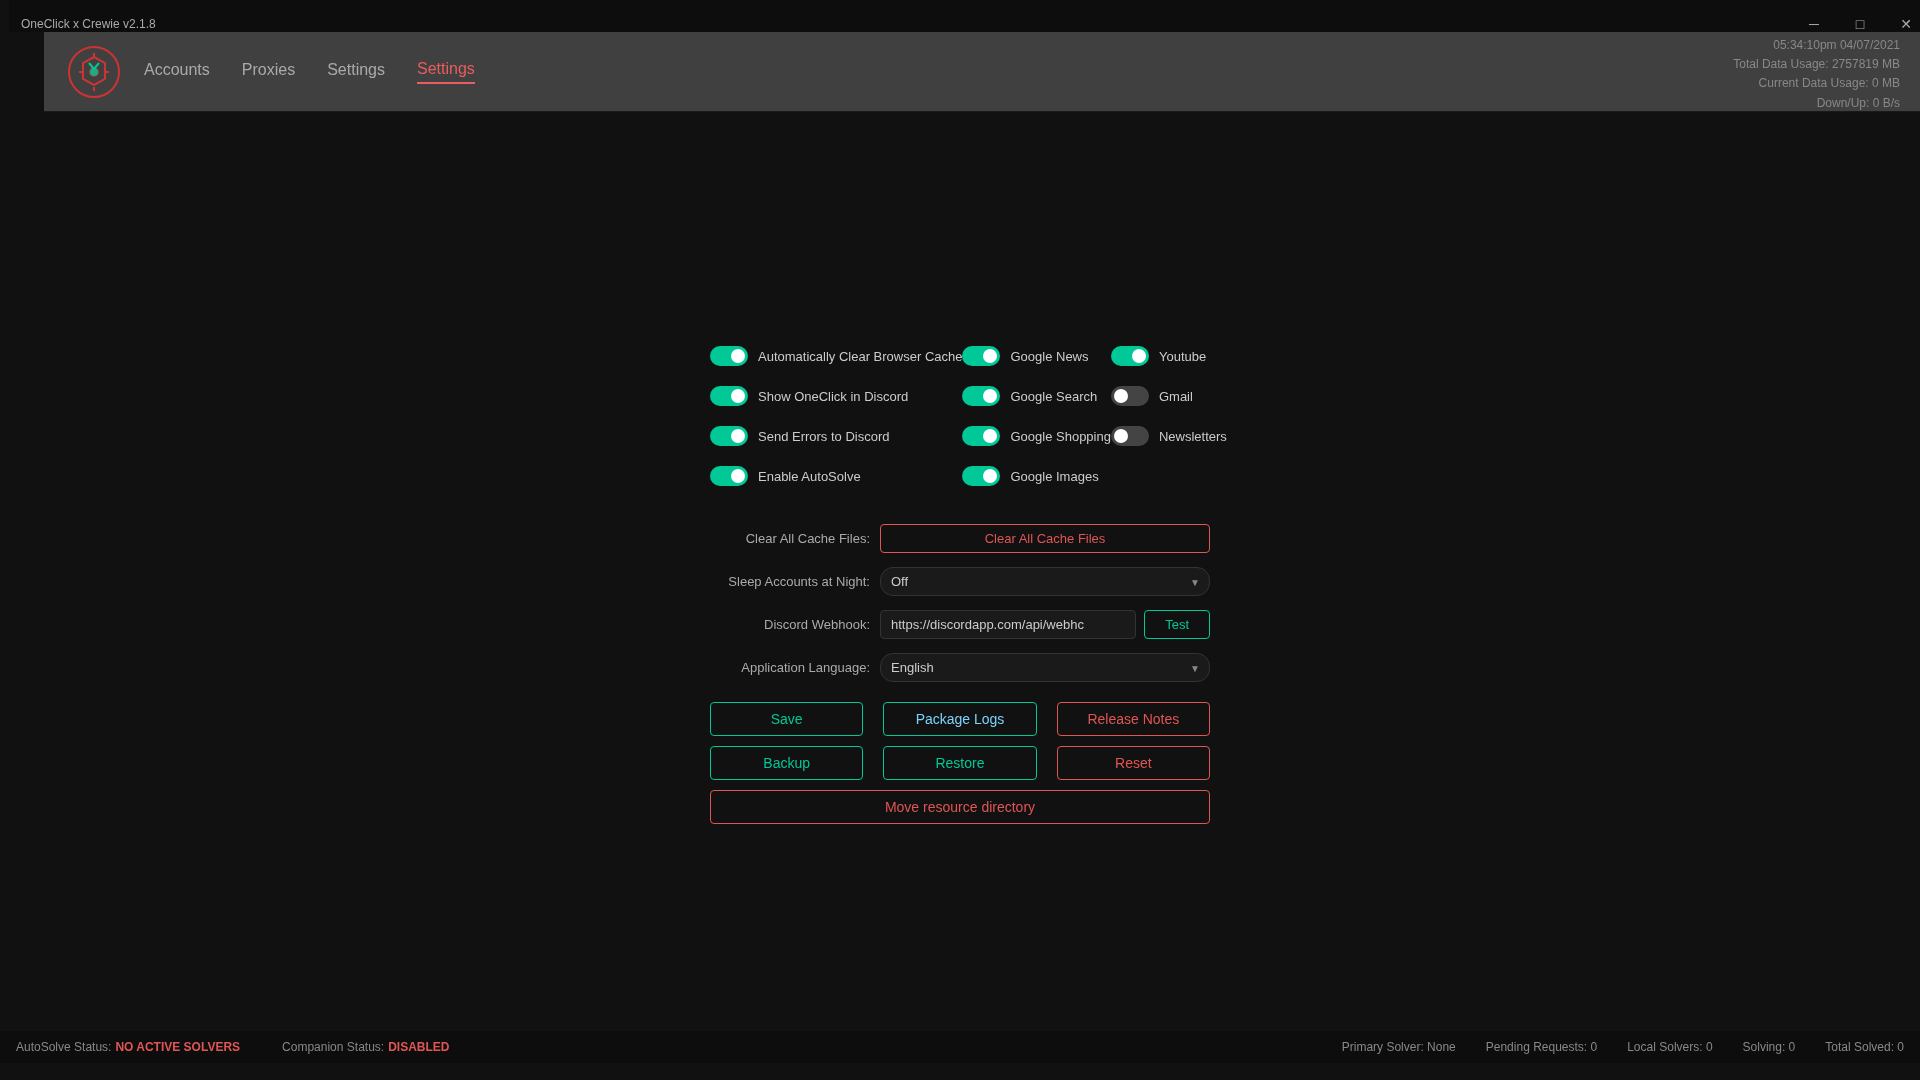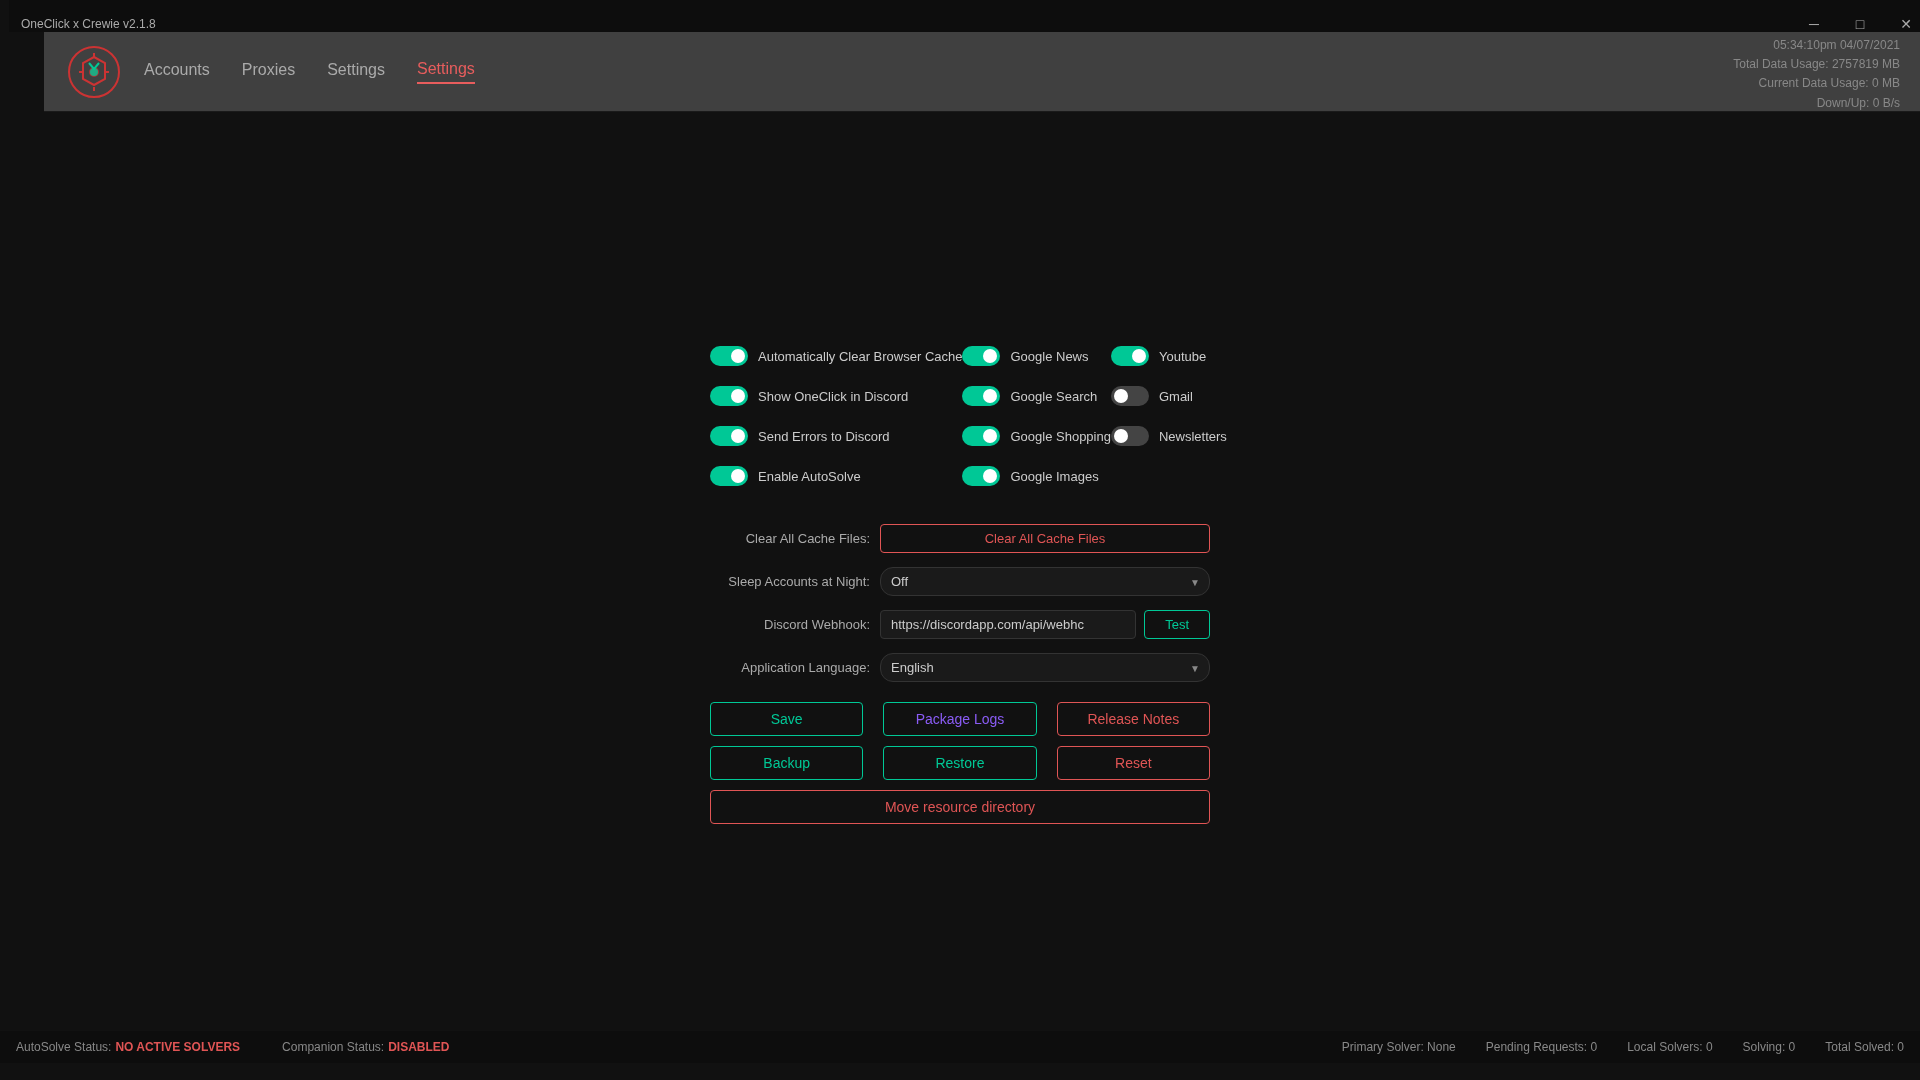--- a/index.html
+++ b/index.html
@@ -253,21 +253,21 @@
       padding: 8px 0;
       border-radius: 4px;
       cursor: pointer;
       font-size: 14px;
       border: 1px solid;
       background: transparent;
     }
 
     .btn-save { border-color: #00c896; color: #00c896; }
 
-    .btn-package-logs { border-color: #00c896; color: #8b5cf6; }
+    .btn-package-logs { border-color: #00c896; color: #7dd3fc; }
 
     .btn-release-notes { border-color: #e05555; color: #e05555; }
 
     .btn-backup { border-color: #00c896; color: #00c896; }
 
     .btn-restore { border-color: #00c896; color: #00c896; }
 
     .btn-reset { border-color: #e05555; color: #e05555; }
 
     .btn-move {

